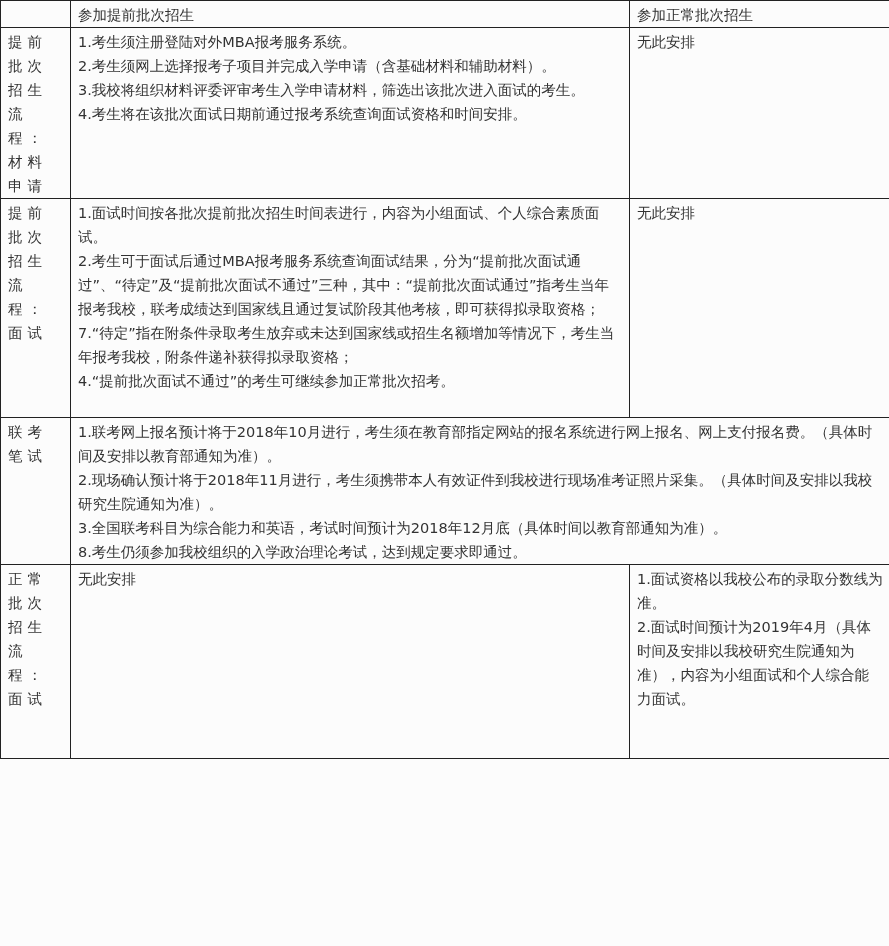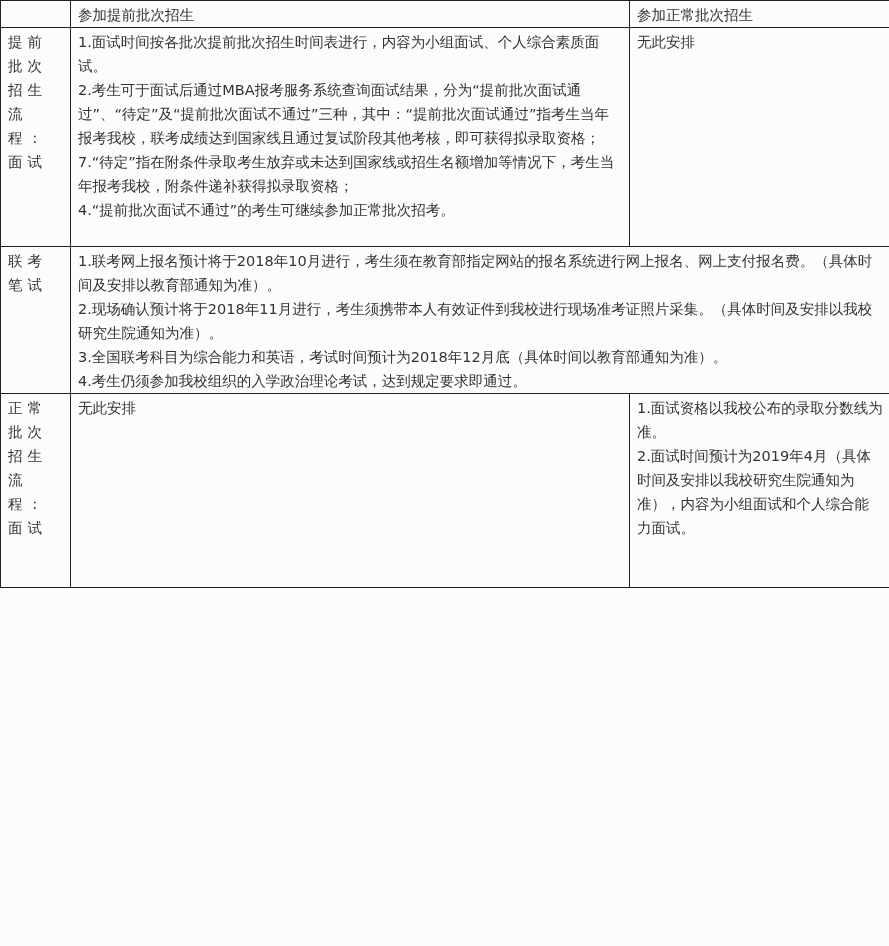--- a/index.html
+++ b/index.html
@@ -41,39 +41,49 @@
       <col class="c3">
     </colgroup>
   <tbody>
       <tr class="h-header">
     <td></td>
     <td>参加提前批次招生</td>
     <td>参加正常批次招生</td>
   </tr>
 
 
+  <tr class="h-mat">
+    <td class="label">提前批次招生流程：材料申请</td>
+    <td>
+      <span class="line">1.考生须注册登陆对外MBA报考服务系统。</span>
+      <span class="line">2.考生须网上选择报考子项目并完成入学申请（含基础材料和辅助材料）。</span>
+      <span class="line">3.我校将组织材料评委评审考生入学申请材料，筛选出该批次进入面试的考生。</span>
+      <span class="line">4.考生将在该批次面试日期前通过报考系统查询面试资格和时间安排。</span>
+    </td>
+    <td>无此安排</td>
+  </tr>
 
   <tr class="h-int">
     <td class="label">提前批次招生流程：面试</td>
     <td>
       <span class="line">1.面试时间按各批次提前批次招生时间表进行，内容为小组面试、个人综合素质面试。</span>
       <span class="line">2.考生可于面试后通过MBA报考服务系统查询面试结果，分为“提前批次面试通过”、“待定”及“提前批次面试不通过”三种，其中：“提前批次面试通过”指考生当年报考我校，联考成绩达到国家线且通过复试阶段其他考核，即可获得拟录取资格；</span>
       <span class="line">7.“待定”指在附条件录取考生放弃或未达到国家线或招生名额增加等情况下，考生当年报考我校，附条件递补获得拟录取资格；</span>
       <span class="line">4.“提前批次面试不通过”的考生可继续参加正常批次招考。</span>
     </td>
     <td>无此安排</td>
   </tr>
 
   <tr class="h-exam">
     <td class="label">联考笔试</td>
     <td colspan="2">
       <span class="line">1.联考网上报名预计将于2018年10月进行，考生须在教育部指定网站的报名系统进行网上报名、网上支付报名费。（具体时间及安排以教育部通知为准）。</span>
       <span class="line">2.现场确认预计将于2018年11月进行，考生须携带本人有效证件到我校进行现场准考证照片采集。（具体时间及安排以我校研究生院通知为准）。</span>
       <span class="line">3.全国联考科目为综合能力和英语，考试时间预计为2018年12月底（具体时间以教育部通知为准）。</span>
-      <span class="line">4.考生仍须参加我校组织的入学政治理论考试，达到规定要求即通过。</span>
+      <span class="line">8.考生仍须参加我校组织的入学政治理论考试，达到规定要求即通过。</span>
     </td>
   </tr>
 
 
   <tr class="h-nint">
     <td class="label">正常批次招生流程：面试</td>
     <td>无此安排</td>
     <td>
       <span class="line">1.面试资格以我校公布的录取分数线为准。</span>
       <span class="line">2.面试时间预计为2019年4月（具体时间及安排以我校研究生院通知为准），内容为小组面试和个人综合能力面试。</span>

